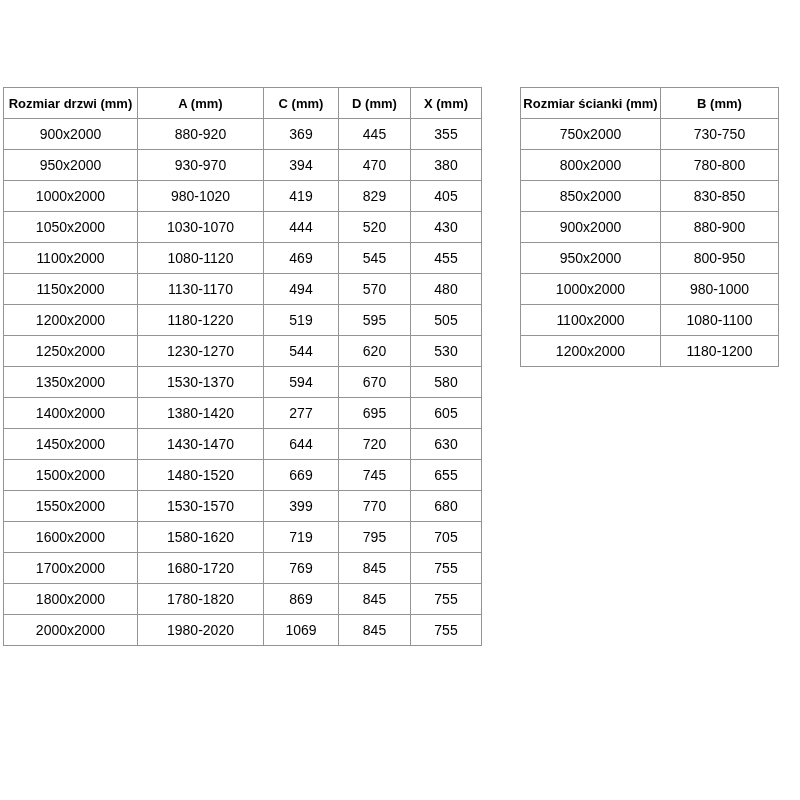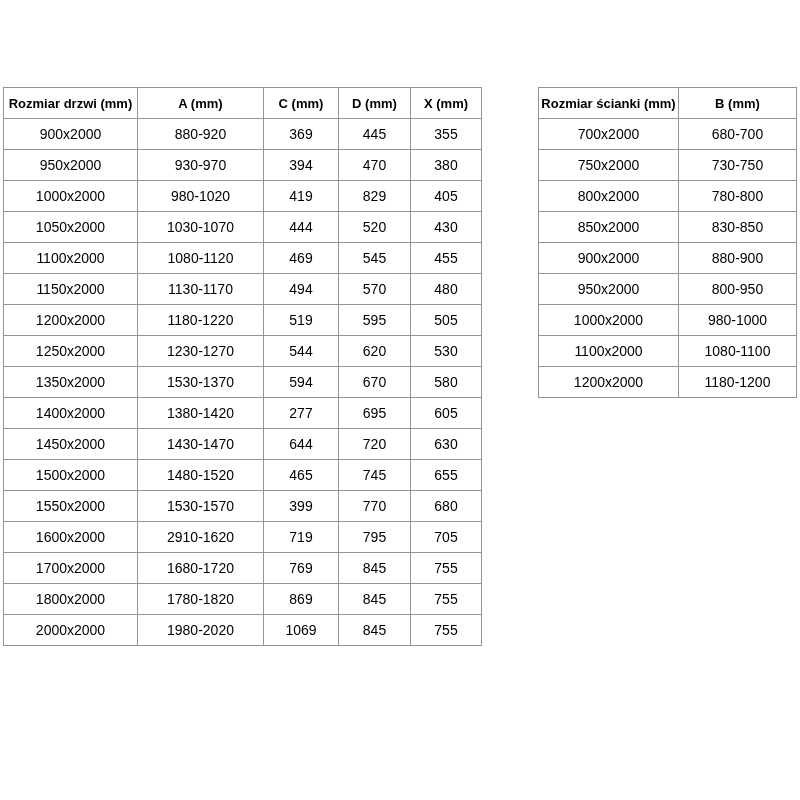--- a/index.html
+++ b/index.html
@@ -41,21 +41,21 @@
   table.spec-table td {
     font-size: 14px;
     font-weight: normal;
   }
   #door-table {
     left: 3px;
     top: 87px;
     width: 478px;
   }
   #wall-table {
-    left: 538px;
+    left: 520px;
     top: 87px;
     width: 258px;
   }
 </style>
 </head>
 <body>
 
 <div class="page">
 
   <table class="spec-table" id="door-table">
@@ -149,34 +149,34 @@
         <tr>
           <td>1450x2000</td>
           <td>1430-1470</td>
           <td>644</td>
           <td>720</td>
           <td>630</td>
         </tr>
         <tr>
           <td>1500x2000</td>
           <td>1480-1520</td>
-          <td>465</td>
+          <td>669</td>
           <td>745</td>
           <td>655</td>
         </tr>
         <tr>
           <td>1550x2000</td>
           <td>1530-1570</td>
           <td>399</td>
           <td>770</td>
           <td>680</td>
         </tr>
         <tr>
           <td>1600x2000</td>
-          <td>2910-1620</td>
+          <td>1580-1620</td>
           <td>719</td>
           <td>795</td>
           <td>705</td>
         </tr>
         <tr>
           <td>1700x2000</td>
           <td>1680-1720</td>
           <td>769</td>
           <td>845</td>
           <td>755</td>
@@ -204,24 +204,20 @@
       <col style="width:118px">
     </colgroup>
     <thead>
         <tr>
           <th>Rozmiar ścianki (mm)</th>
           <th>B (mm)</th>
         </tr>
       </thead>
     <tbody>
         <tr>
-          <td>700x2000</td>
-          <td>680-700</td>
-        </tr>
-        <tr>
           <td>750x2000</td>
           <td>730-750</td>
         </tr>
         <tr>
           <td>800x2000</td>
           <td>780-800</td>
         </tr>
         <tr>
           <td>850x2000</td>
           <td>830-850</td>

